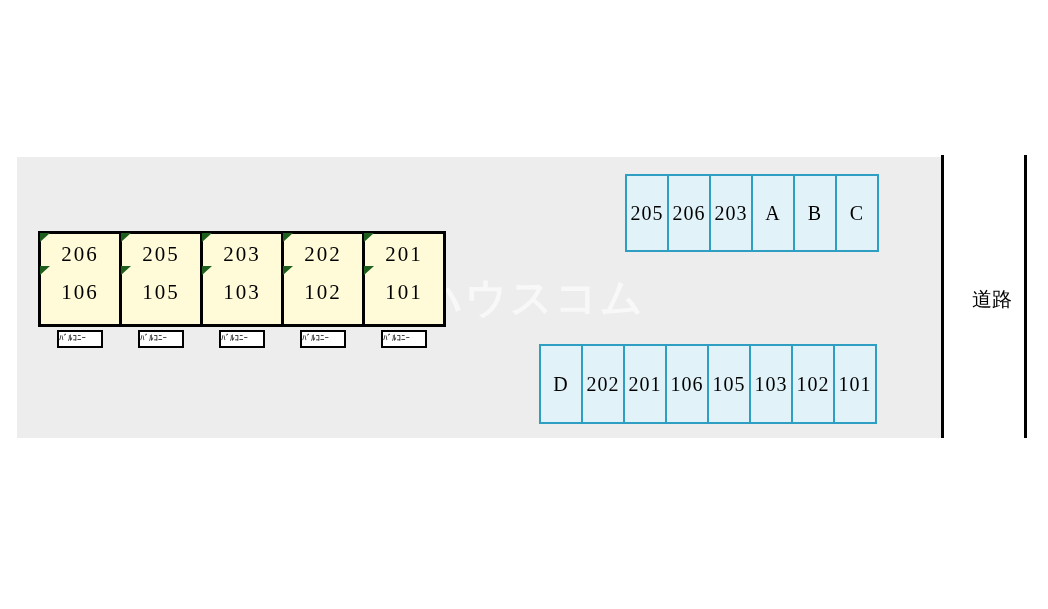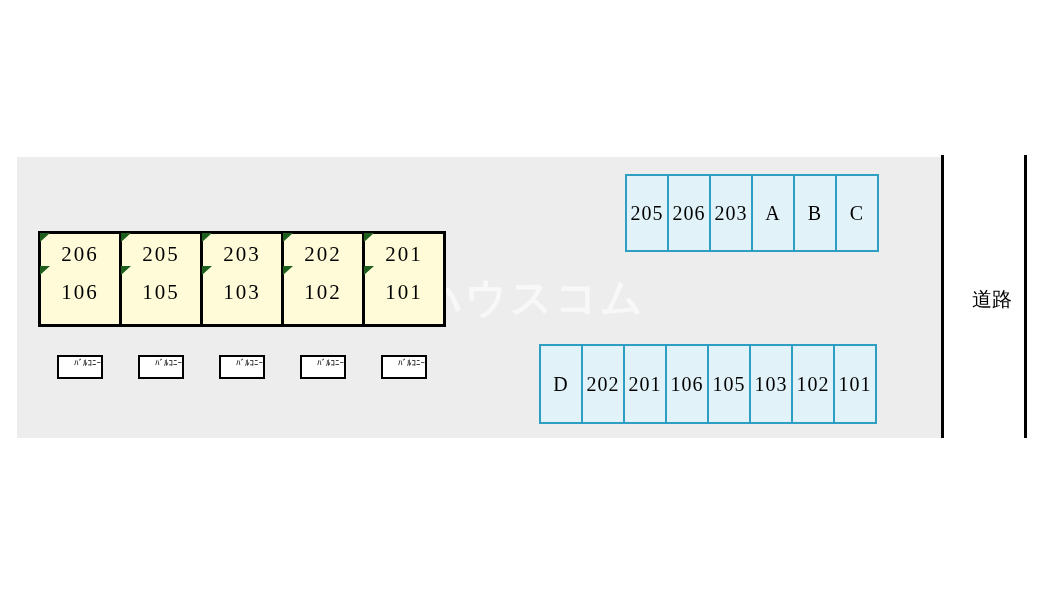--- a/index.html
+++ b/index.html
@@ -55,29 +55,28 @@
   .door-tri{
     position:absolute;width:0;height:0;
     border-top:9px solid var(--door-marker-green);
     border-right:10px solid transparent;
   }
   .door-tri.t1{left:-1px;top:-1px;}
   .door-tri.t2{left:-1px;top:32px;}
   .balcony{
     position:absolute;top:96px;left:50%;
     transform:translateX(-50%);
-    width:46px;height:24px;
+    width:46px;height:18px;
     box-sizing:border-box;
     background:#ffffff;
     border:2px solid #000;
     font-family:"Liberation Sans","DejaVu Sans",sans-serif;
     font-size:9px;line-height:13px;
-    text-align:right;
+    text-align:left;
     white-space:nowrap;
-    margin-top:25px;
   }
   
   .parking-row{position:absolute;display:flex;}
   .parking-row.top{left:625px;top:174px;}
   .parking-row.bottom{left:539px;top:344px;}
   .pcell{
     box-sizing:border-box;
     width:44px;
     background:var(--parking-fill);
     border:2px solid var(--parking-border);

